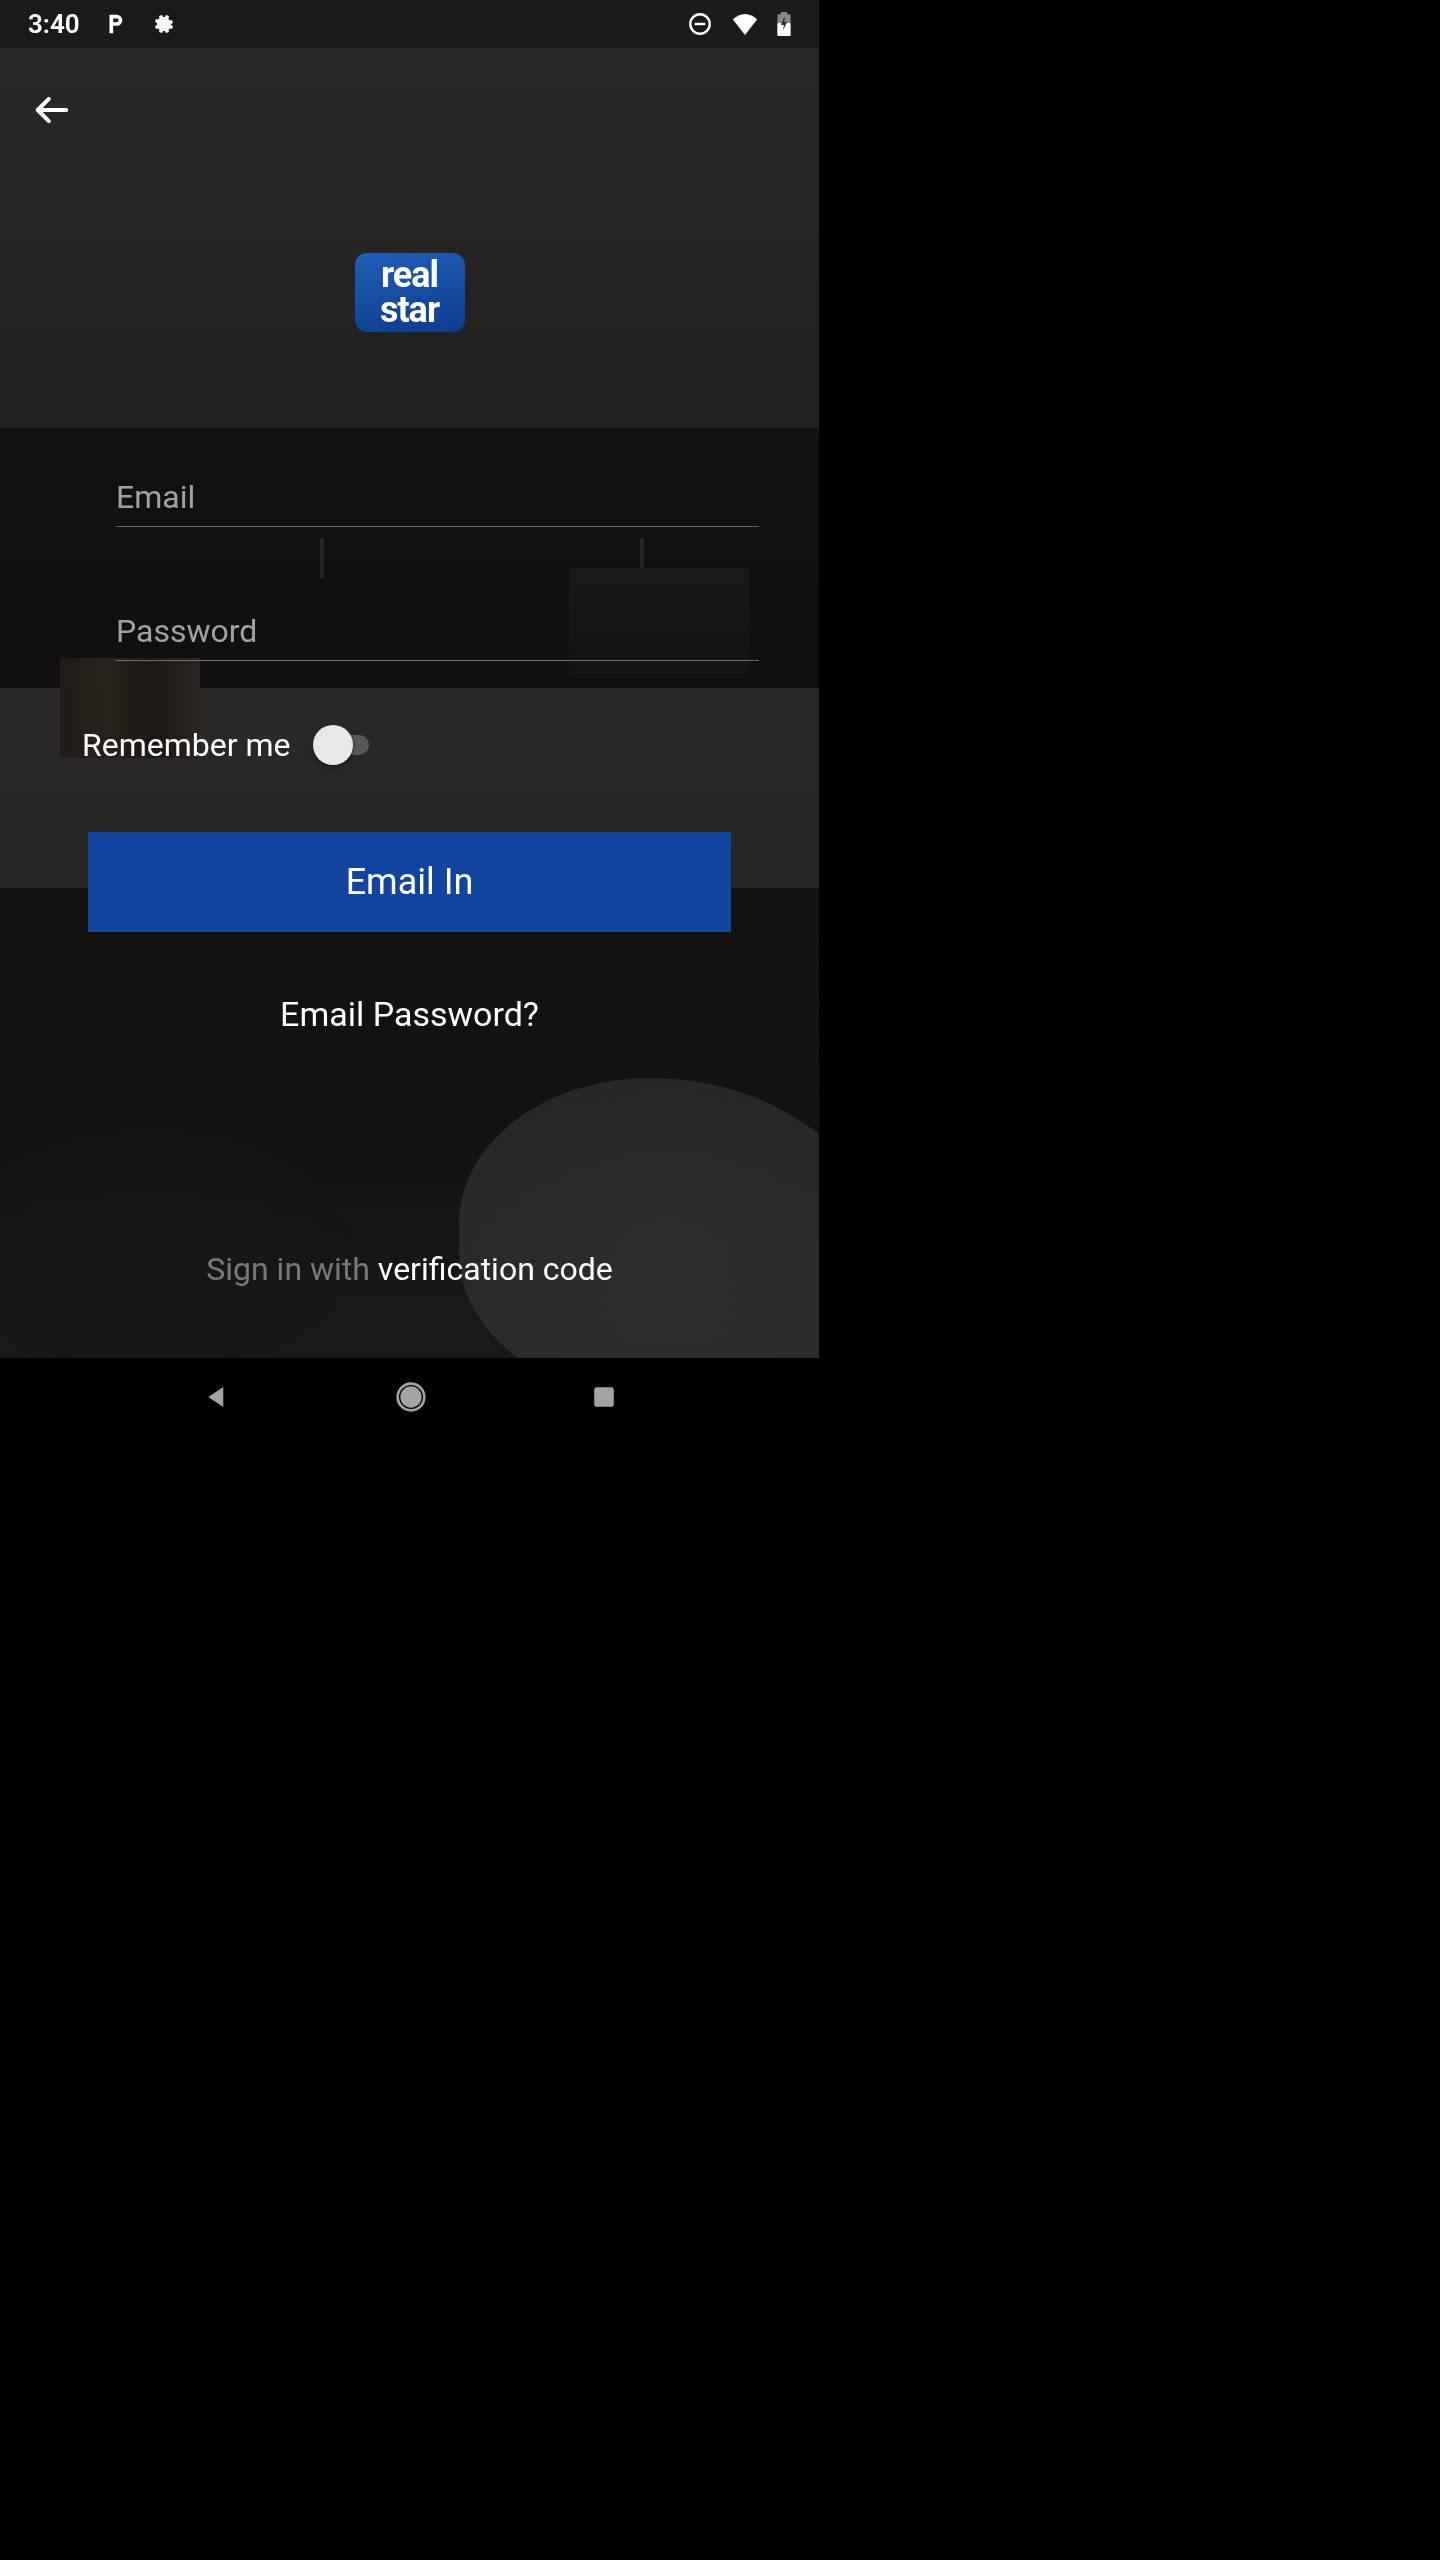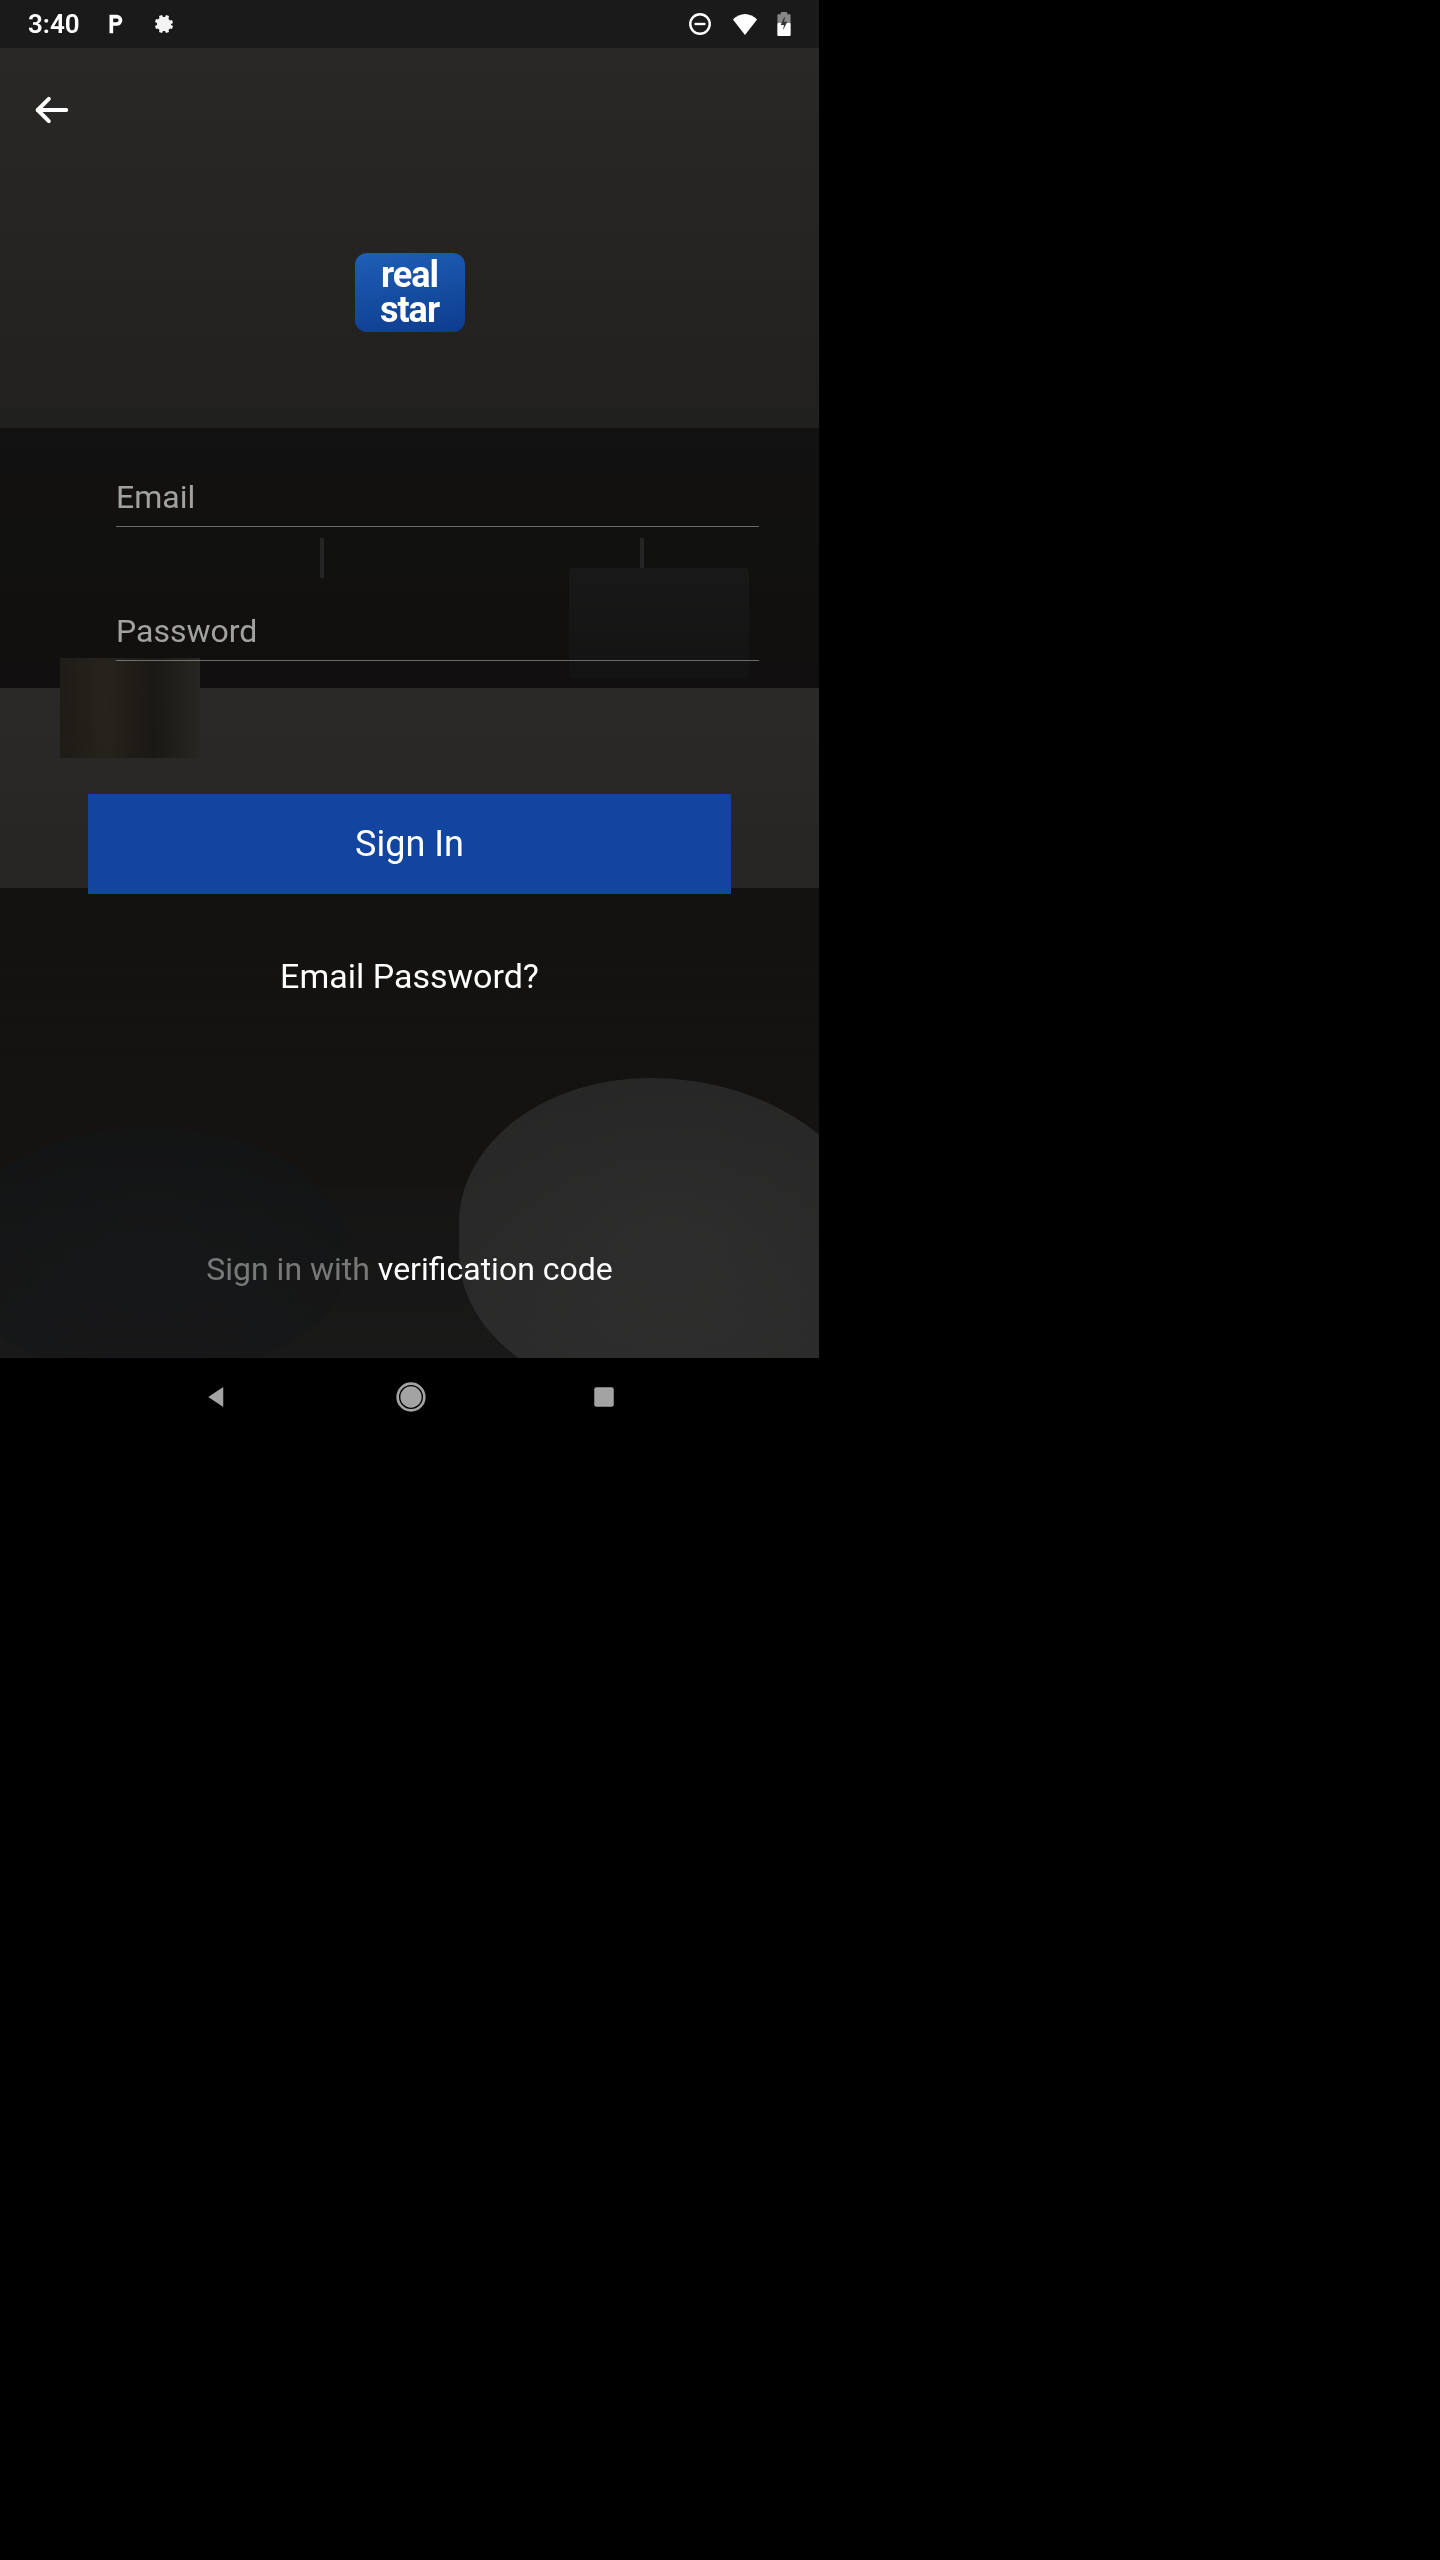--- a/index.html
+++ b/index.html
@@ -302,22 +302,29 @@
 
   <div class="form-wrap">
     <input type="email" class="input-field" placeholder="Email" style="">
     
     <div class="field-gap-1"></div>
     
     <input type="password" class="input-field" placeholder="Password" style="">
     
     <div class="field-gap-2"></div>
     
-    
-    <button class="signin-btn">Sign In</button>
+    <div class="remember-row">
+      <span class="remember-label">Remember me</span>
+      <div class="toggle">
+        <div class="toggle-track"></div>
+        <div class="toggle-thumb"></div>
+      </div>
+    </div>
+    
+    <button class="signin-btn">Email In</button>
     
     <div class="forgot-link">Email Password?</div>
   </div>
 
   <div class="alt-signin">
     <span class="dim">Sign in with </span><span class="bright">verification code</span>
   </div>
 
 </div>
 

